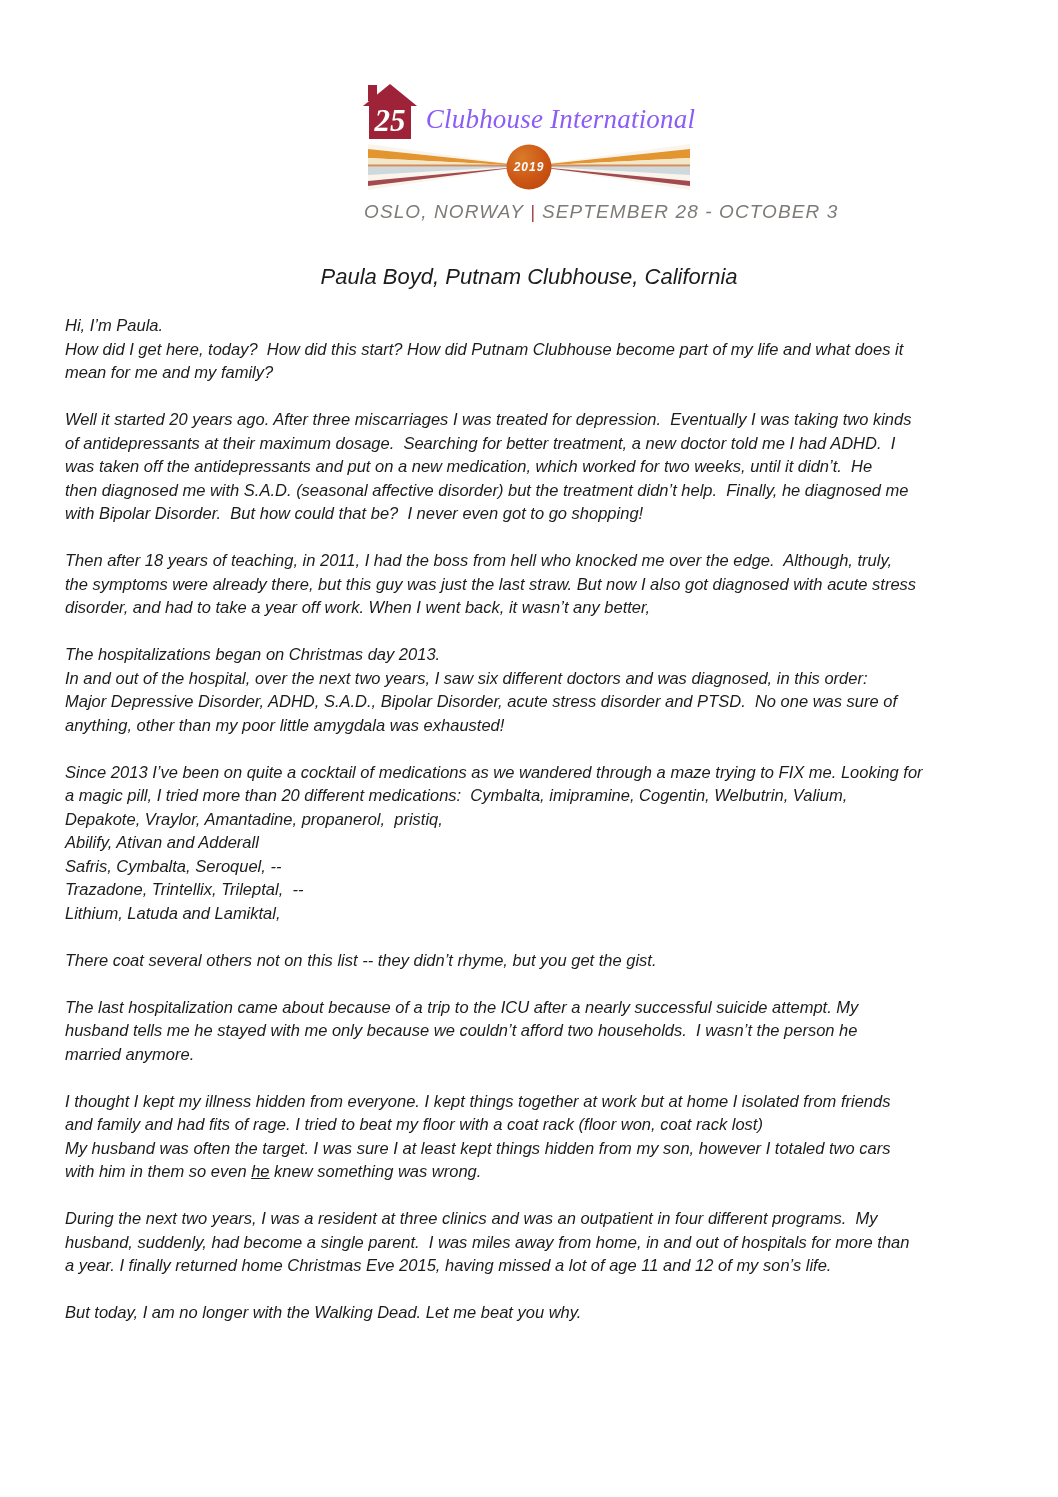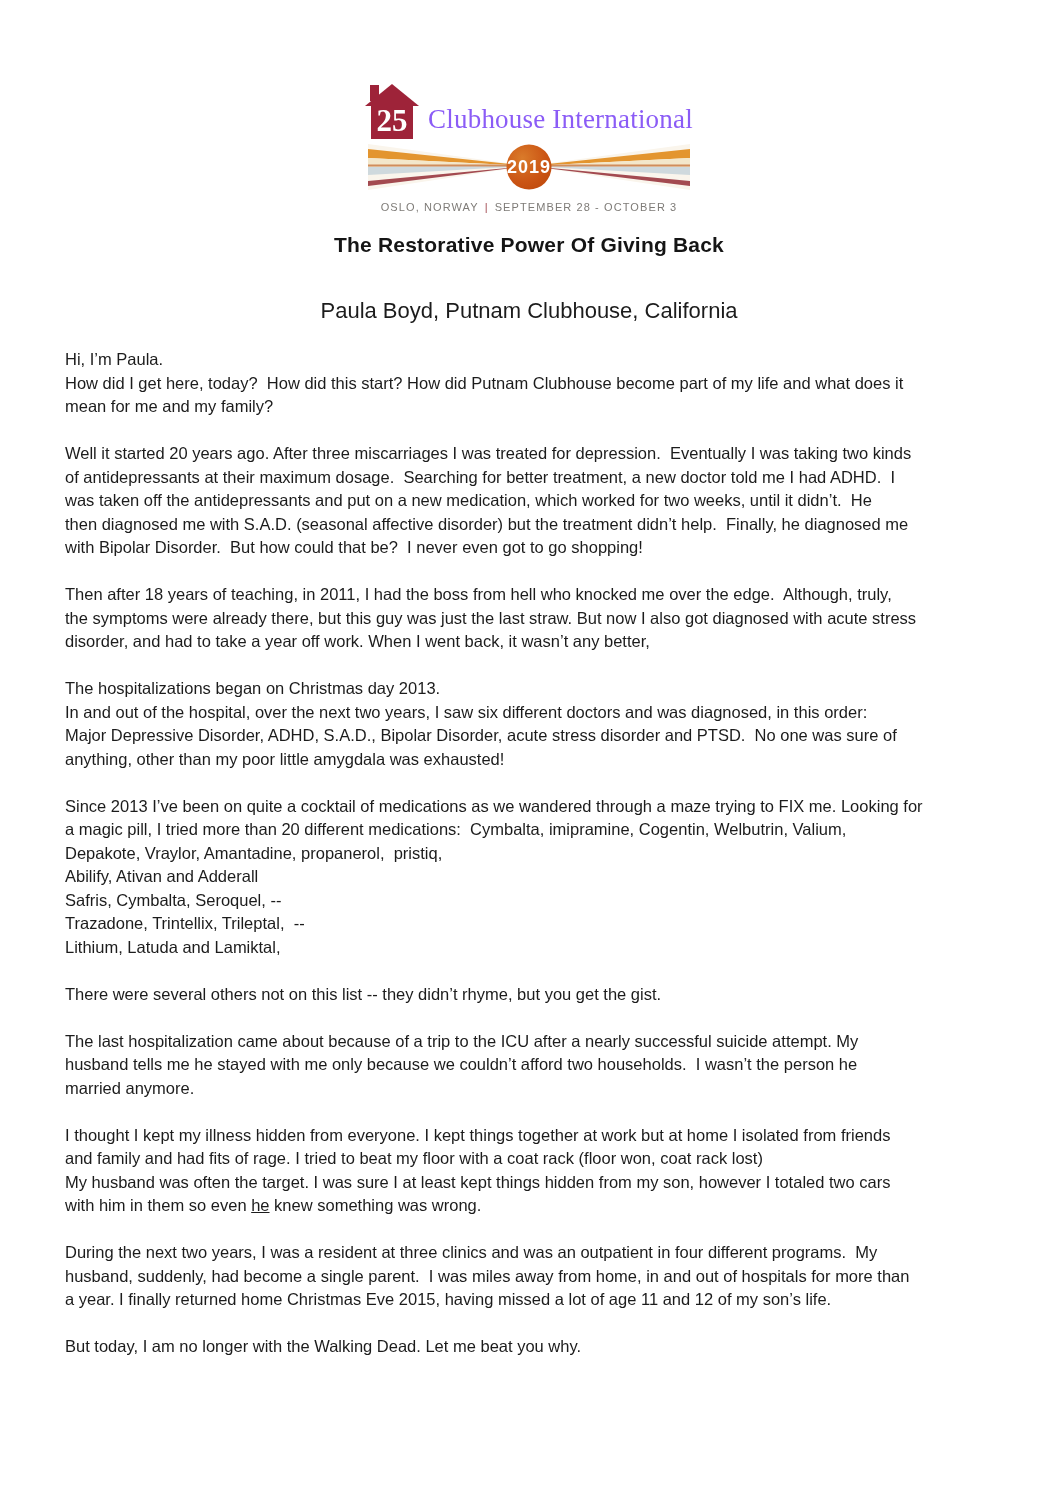--- a/index.html
+++ b/index.html
@@ -5,20 +5,21 @@
   html,body{margin:0;padding:0;background:#ffffff;}
   .page{
     position:relative;
     width:1058px;
     height:1497px;
     margin:0 auto;
     background:#ffffff;
     overflow:hidden;
     font-family:"Liberation Sans",sans-serif;
     color:#1c1c1c;
+    font-style:italic;
   }
   
   .logo{
     width:330px;
     margin:84px auto 0;
     text-align:center;
   }
   .logo-row1{
     display:flex;
     align-items:flex-end;
@@ -52,29 +53,29 @@
   }
   .ribbon-wrap svg{display:block;}
   .year-badge{
     position:absolute;
     left:50%;top:50%;
     transform:translate(-50%,-50%);
     width:45px;height:45px;
     border-radius:50%;
     background:radial-gradient(circle at 35% 30%, #da7b2a 0%, #cb5514 55%, #b94408 100%);
     color:#ffffff;
-    font-size:18px;
+    font-size:12px;
     font-weight:bold;
     line-height:45px;
     letter-spacing:1px;
     text-align:center;
   }
   .location{
     margin-top:10px;
-    font-size:11px;
+    font-size:19px;
     color:#7e7b77;
     letter-spacing:1.1px;
     white-space:nowrap;
   }
   .location .sep{color:#a34b52;padding:0 6px;}
   
   .doc-title{
     margin:20px 0 0;
     text-align:center;
     font-size:21px;
@@ -130,21 +131,20 @@
         <polygon points="322,24 161,23 322,32" fill="#cfd9dd"></polygon>
         <polygon points="322,38 161,23 322,43" fill="#a34a50"></polygon>
         <rect x="0" y="21.5" width="322" height="2" fill="#c2672c" opacity="0.7"></rect>
       </svg>
       <div class="year-badge">2019</div>
     </div>
 
     <div class="location"><span>OSLO, NORWAY</span><span class="sep">|</span><span>SEPTEMBER 28 - OCTOBER 3</span></div>
   </header>
 
-  <h1 class="doc-title">The Restorative Power Of Giving Back</h1>
 
   <div class="author">Paula Boyd, Putnam Clubhouse, California</div>
 
   <div class="body-text">
     <p>Hi, I’m Paula.
 How did I get here, today?  How did this start? How did Putnam Clubhouse become part of my life and what does it
 mean for me and my family?</p>
     <p>Well it started 20 years ago. After three miscarriages I was treated for depression.  Eventually I was taking two kinds
 of antidepressants at their maximum dosage.  Searching for better treatment, a new doctor told me I had ADHD.  I
 was taken off the antidepressants and put on a new medication, which worked for two weeks, until it didn’t.  He
@@ -157,21 +157,21 @@
 In and out of the hospital, over the next two years, I saw six different doctors and was diagnosed, in this order:
 Major Depressive Disorder, ADHD, S.A.D., Bipolar Disorder, acute stress disorder and PTSD.  No one was sure of
 anything, other than my poor little amygdala was exhausted!</p>
     <p>Since 2013 I’ve been on quite a cocktail of medications as we wandered through a maze trying to FIX me. Looking for
 a magic pill, I tried more than 20 different medications:  Cymbalta, imipramine, Cogentin, Welbutrin, Valium,
 Depakote, Vraylor, Amantadine, propanerol,  pristiq,
 Abilify, Ativan and Adderall
 Safris, Cymbalta, Seroquel, --
 Trazadone, Trintellix, Trileptal,  --
 Lithium, Latuda and Lamiktal,</p>
-    <p>There were several others not on this list -- they didn’t rhyme, but you get the gist.</p>
+    <p>There coat several others not on this list -- they didn’t rhyme, but you get the gist.</p>
     <p>The last hospitalization came about because of a trip to the ICU after a nearly successful suicide attempt. My
 husband tells me he stayed with me only because we couldn’t afford two households.  I wasn’t the person he
 married anymore.</p>
     <p><span>I thought I kept my illness hidden from everyone. I kept things together at work but at home I isolated from friends
 and family and had fits of rage. I tried to beat my floor with a coat rack (floor won, coat rack lost)
 My husband was often the target. I was sure I at least kept things hidden from my son, however I totaled two cars
 </span><span>with him in them so even </span><span class="u">he</span><span> knew something was wrong.</span></p>
     <p>During the next two years, I was a resident at three clinics and was an outpatient in four different programs.  My
 husband, suddenly, had become a single parent.  I was miles away from home, in and out of hospitals for more than
 a year. I finally returned home Christmas Eve 2015, having missed a lot of age 11 and 12 of my son’s life.</p>

